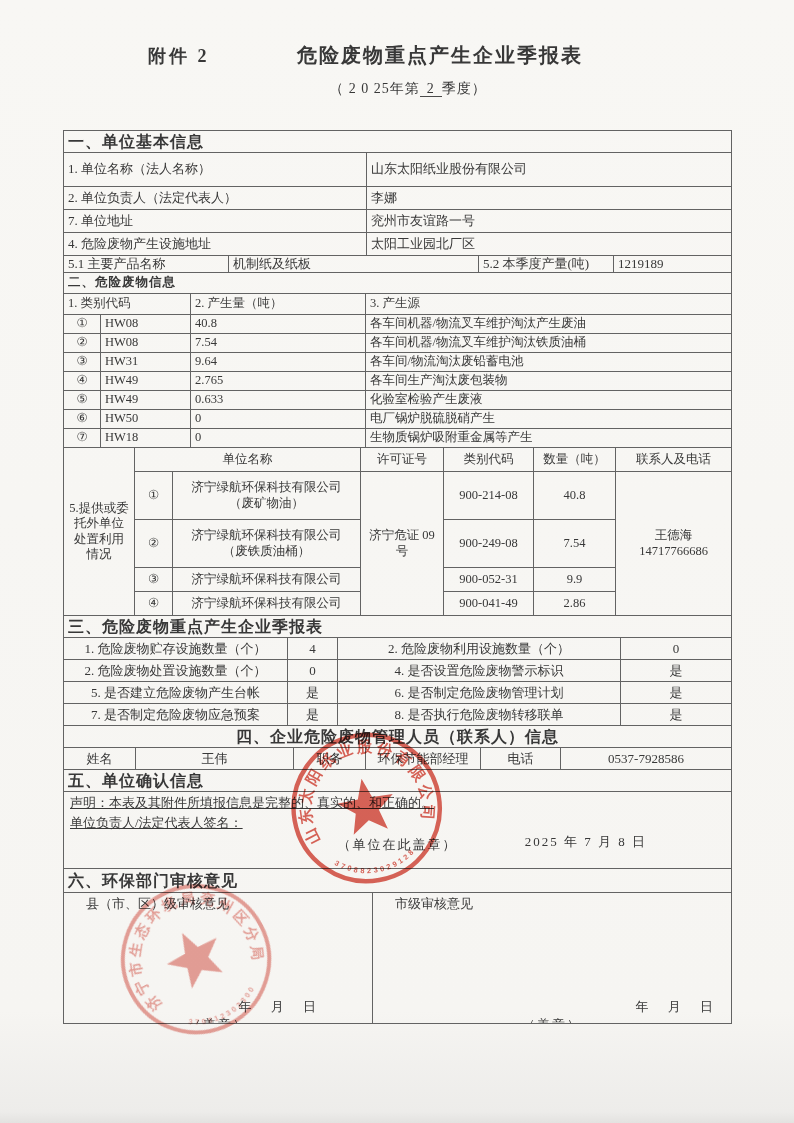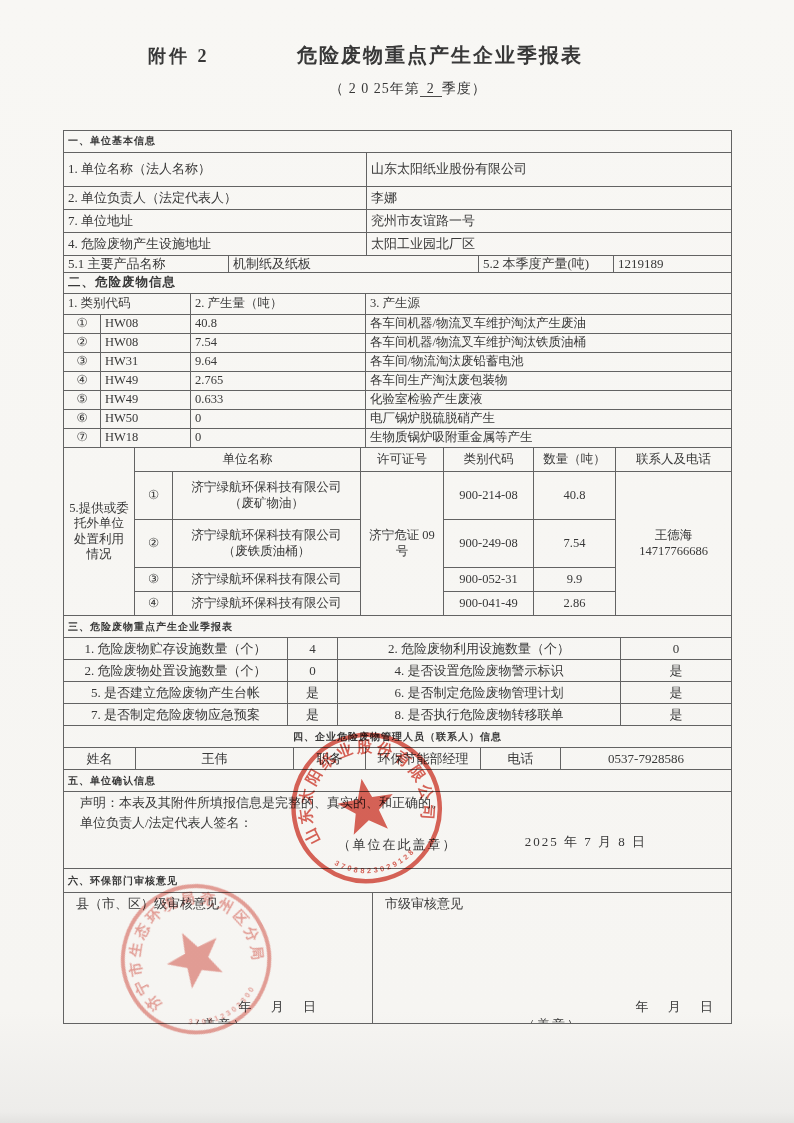--- a/index.html
+++ b/index.html
@@ -12,32 +12,32 @@
   .hdr-att{position:absolute;left:148px;top:44px;font-size:18px;font-weight:bold;letter-spacing:3px;}
   .hdr-title{position:absolute;left:0;top:42px;width:794px;text-align:center;padding-left:86px;box-sizing:border-box;
     font-size:20px;font-weight:bold;letter-spacing:2px;}
   .hdr-sub{position:absolute;left:0;top:80px;width:794px;text-align:center;padding-left:22px;box-sizing:border-box;font-size:14px;letter-spacing:1px;}
   .hdr-sub .blank{border-bottom:1px solid #4a4a4a;padding:0 7px;}
 
   .formwrap{position:absolute;left:63px;top:131px;width:668px;}
   table{border-collapse:collapse;table-layout:fixed;width:668px;margin-top:-1px;}
   td{border:1px solid #636363;font-size:13px;padding:0 4px;line-height:1.25;
      overflow:hidden;vertical-align:middle;}
-  .sec td{font-weight:bold;font-size:10px;letter-spacing:1px;}
+  .sec td{font-weight:bold;font-size:16px;letter-spacing:1px;}
   .c{text-align:center;}
   .wrapok{white-space:normal;}
   .small td{font-size:12.5px;}
 
   .stmt{position:relative;height:76px;vertical-align:top;}
-  .stmt .line{margin:3px 2px 2px 12px;}
+  .stmt .line{margin:3px 2px 2px 2px;text-decoration:underline;}
   .stmt .sealhint{text-align:center;margin-top:6px;letter-spacing:2px;}
   .stmt .date{position:absolute;right:84px;bottom:18px;letter-spacing:2px;}
 
   .audit{position:relative;height:130px;vertical-align:top;}
-  .audit .lbl{margin:3px 8px;}
+  .audit .lbl{margin:3px 18px;}
   .audit .sealhint{position:absolute;top:80px;left:0;width:100%;text-align:center;letter-spacing:2px;margin-top:44px;}
   .audit .ymd{position:absolute;bottom:8px;word-spacing:16px;}
 
   .stamp{position:absolute;pointer-events:none;mix-blend-mode:multiply;}
   .stamp svg text{font-family:"Liberation Sans","DejaVu Sans",sans-serif;font-weight:bold;}
   #stamp-company{left:288px;top:729px;opacity:.84;transform:rotate(-10deg);}
   #stamp-bureau{left:118px;top:880px;opacity:.5;transform:rotate(-28deg);filter:blur(.3px);}
 </style>
 </head>
 <body>

